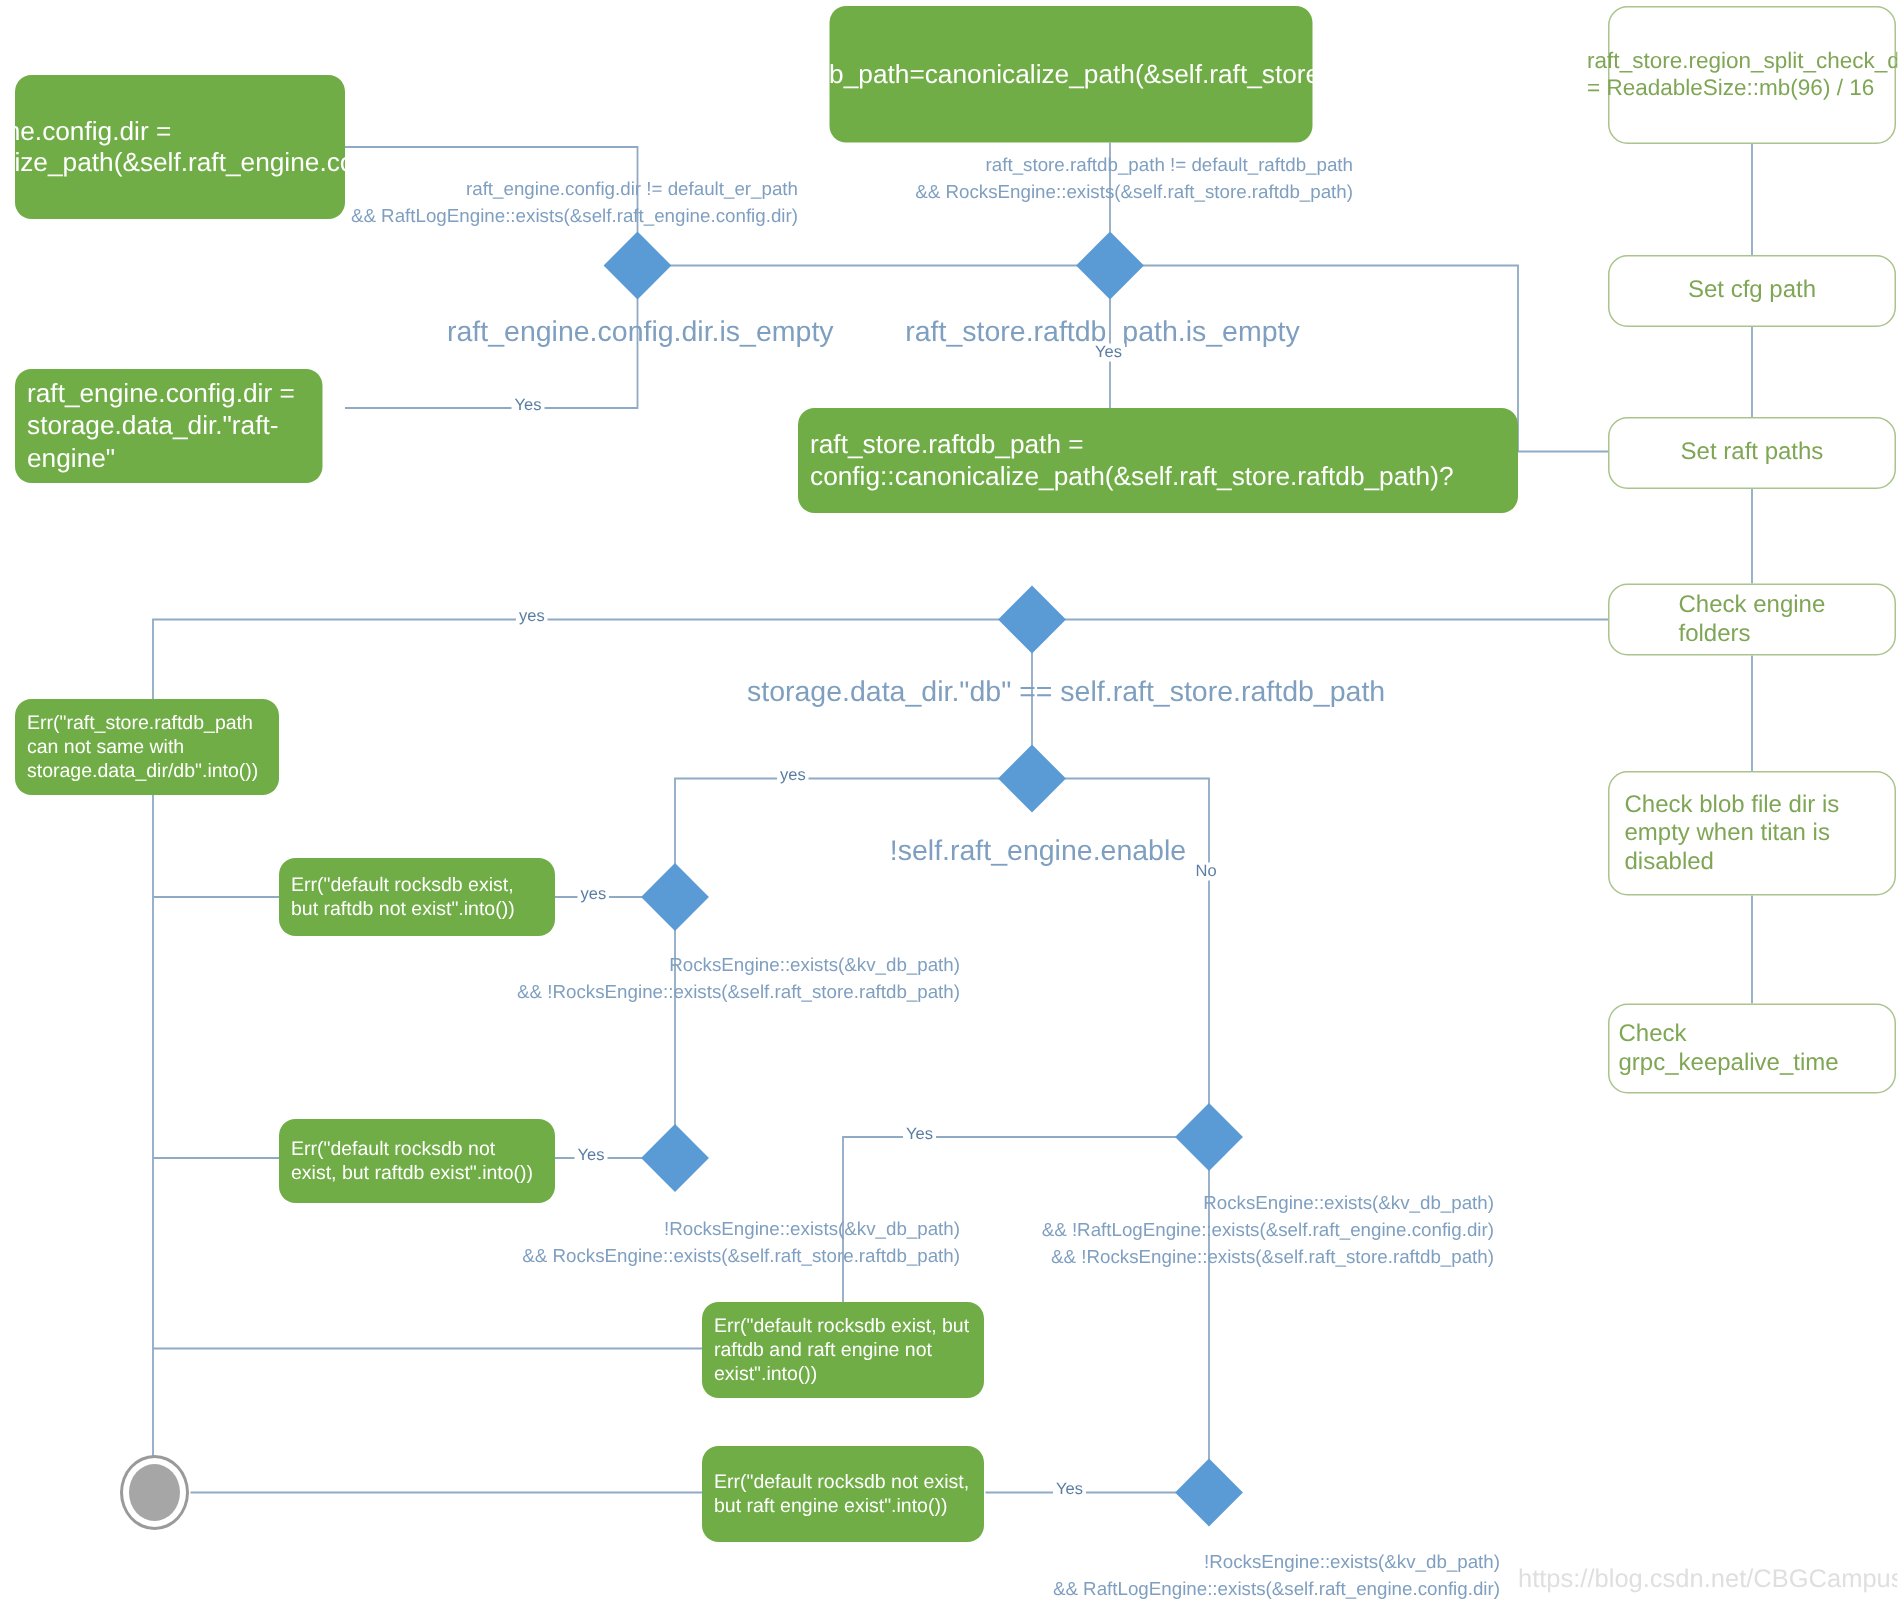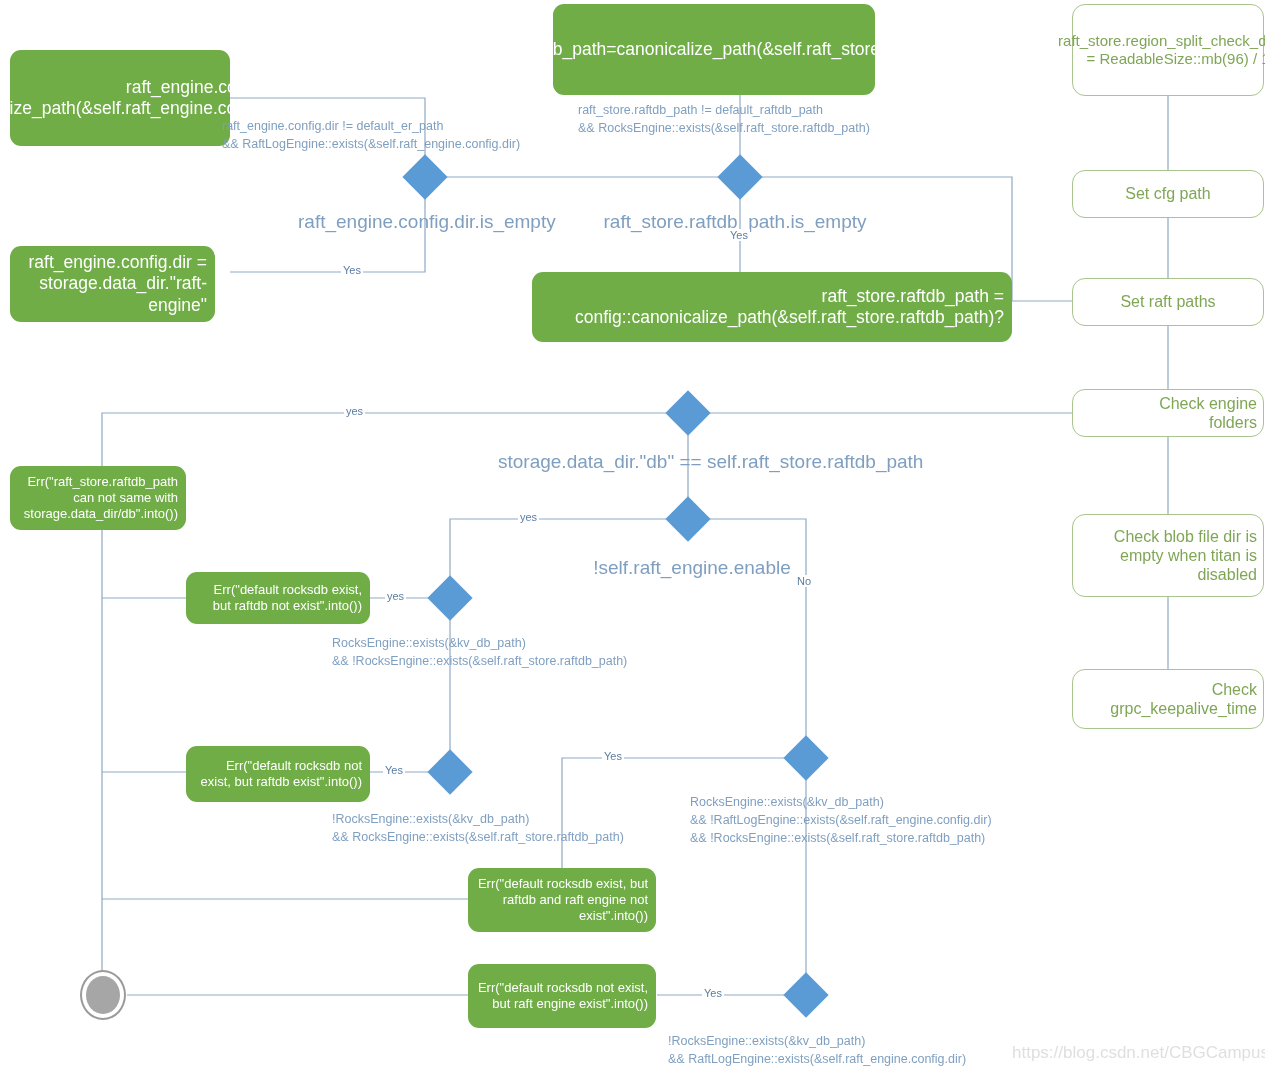--- a/index.html
+++ b/index.html
@@ -24,21 +24,21 @@
     width: 1265px;
     height: 1075px;
     pointer-events: none;
   }
   .node {
     position: absolute;
     box-sizing: border-box;
     display: flex;
     align-items: center;
     justify-content: center;
-    text-align: right;
+    text-align: left;
   }
   
   .green-box {
     background: #70ad47;
     color: #ffffff;
     border-radius: 11px;
     padding: 4px 8px;
     line-height: 1.22;
   }
   .green-box.big {
@@ -62,21 +62,21 @@
     position: absolute;
     background: #5b9bd5;
     transform: rotate(45deg);
   }
   
   .cond {
     position: absolute;
     color: #7f9fc0;
     font-size: 12.5px;
     line-height: 1.45;
-    text-align: left;
+    text-align: right;
     white-space: pre;
   }
   
   .qlabel {
     position: absolute;
     color: #7f9fc0;
     font-size: 19px;
     white-space: nowrap;
     text-align: center;
   }

